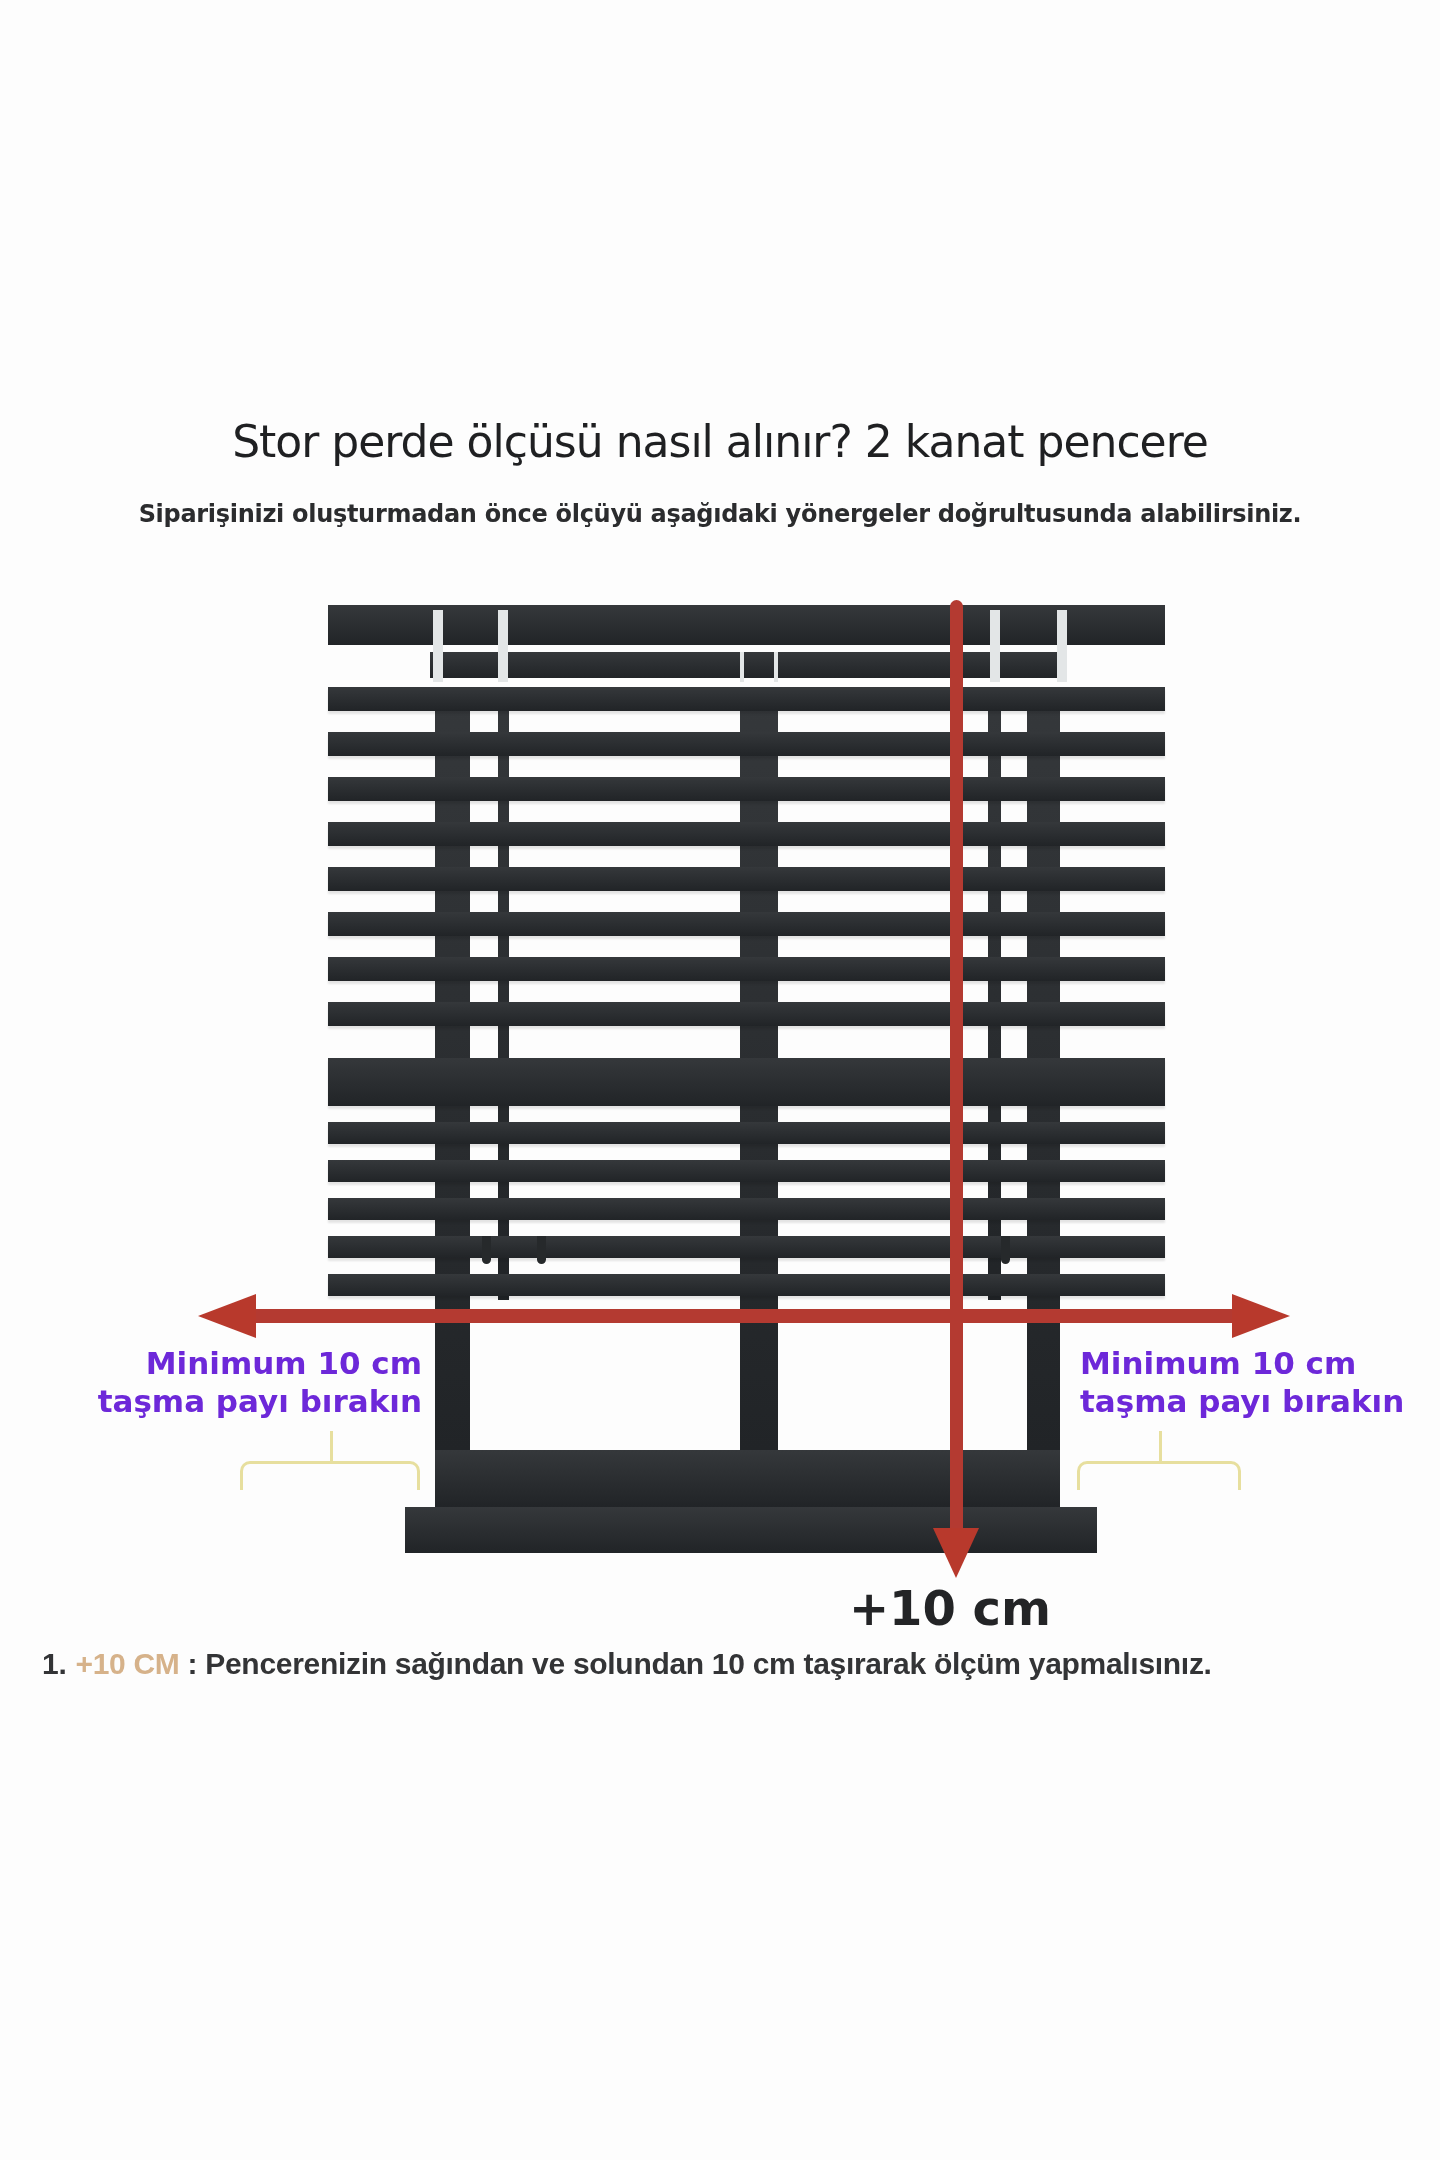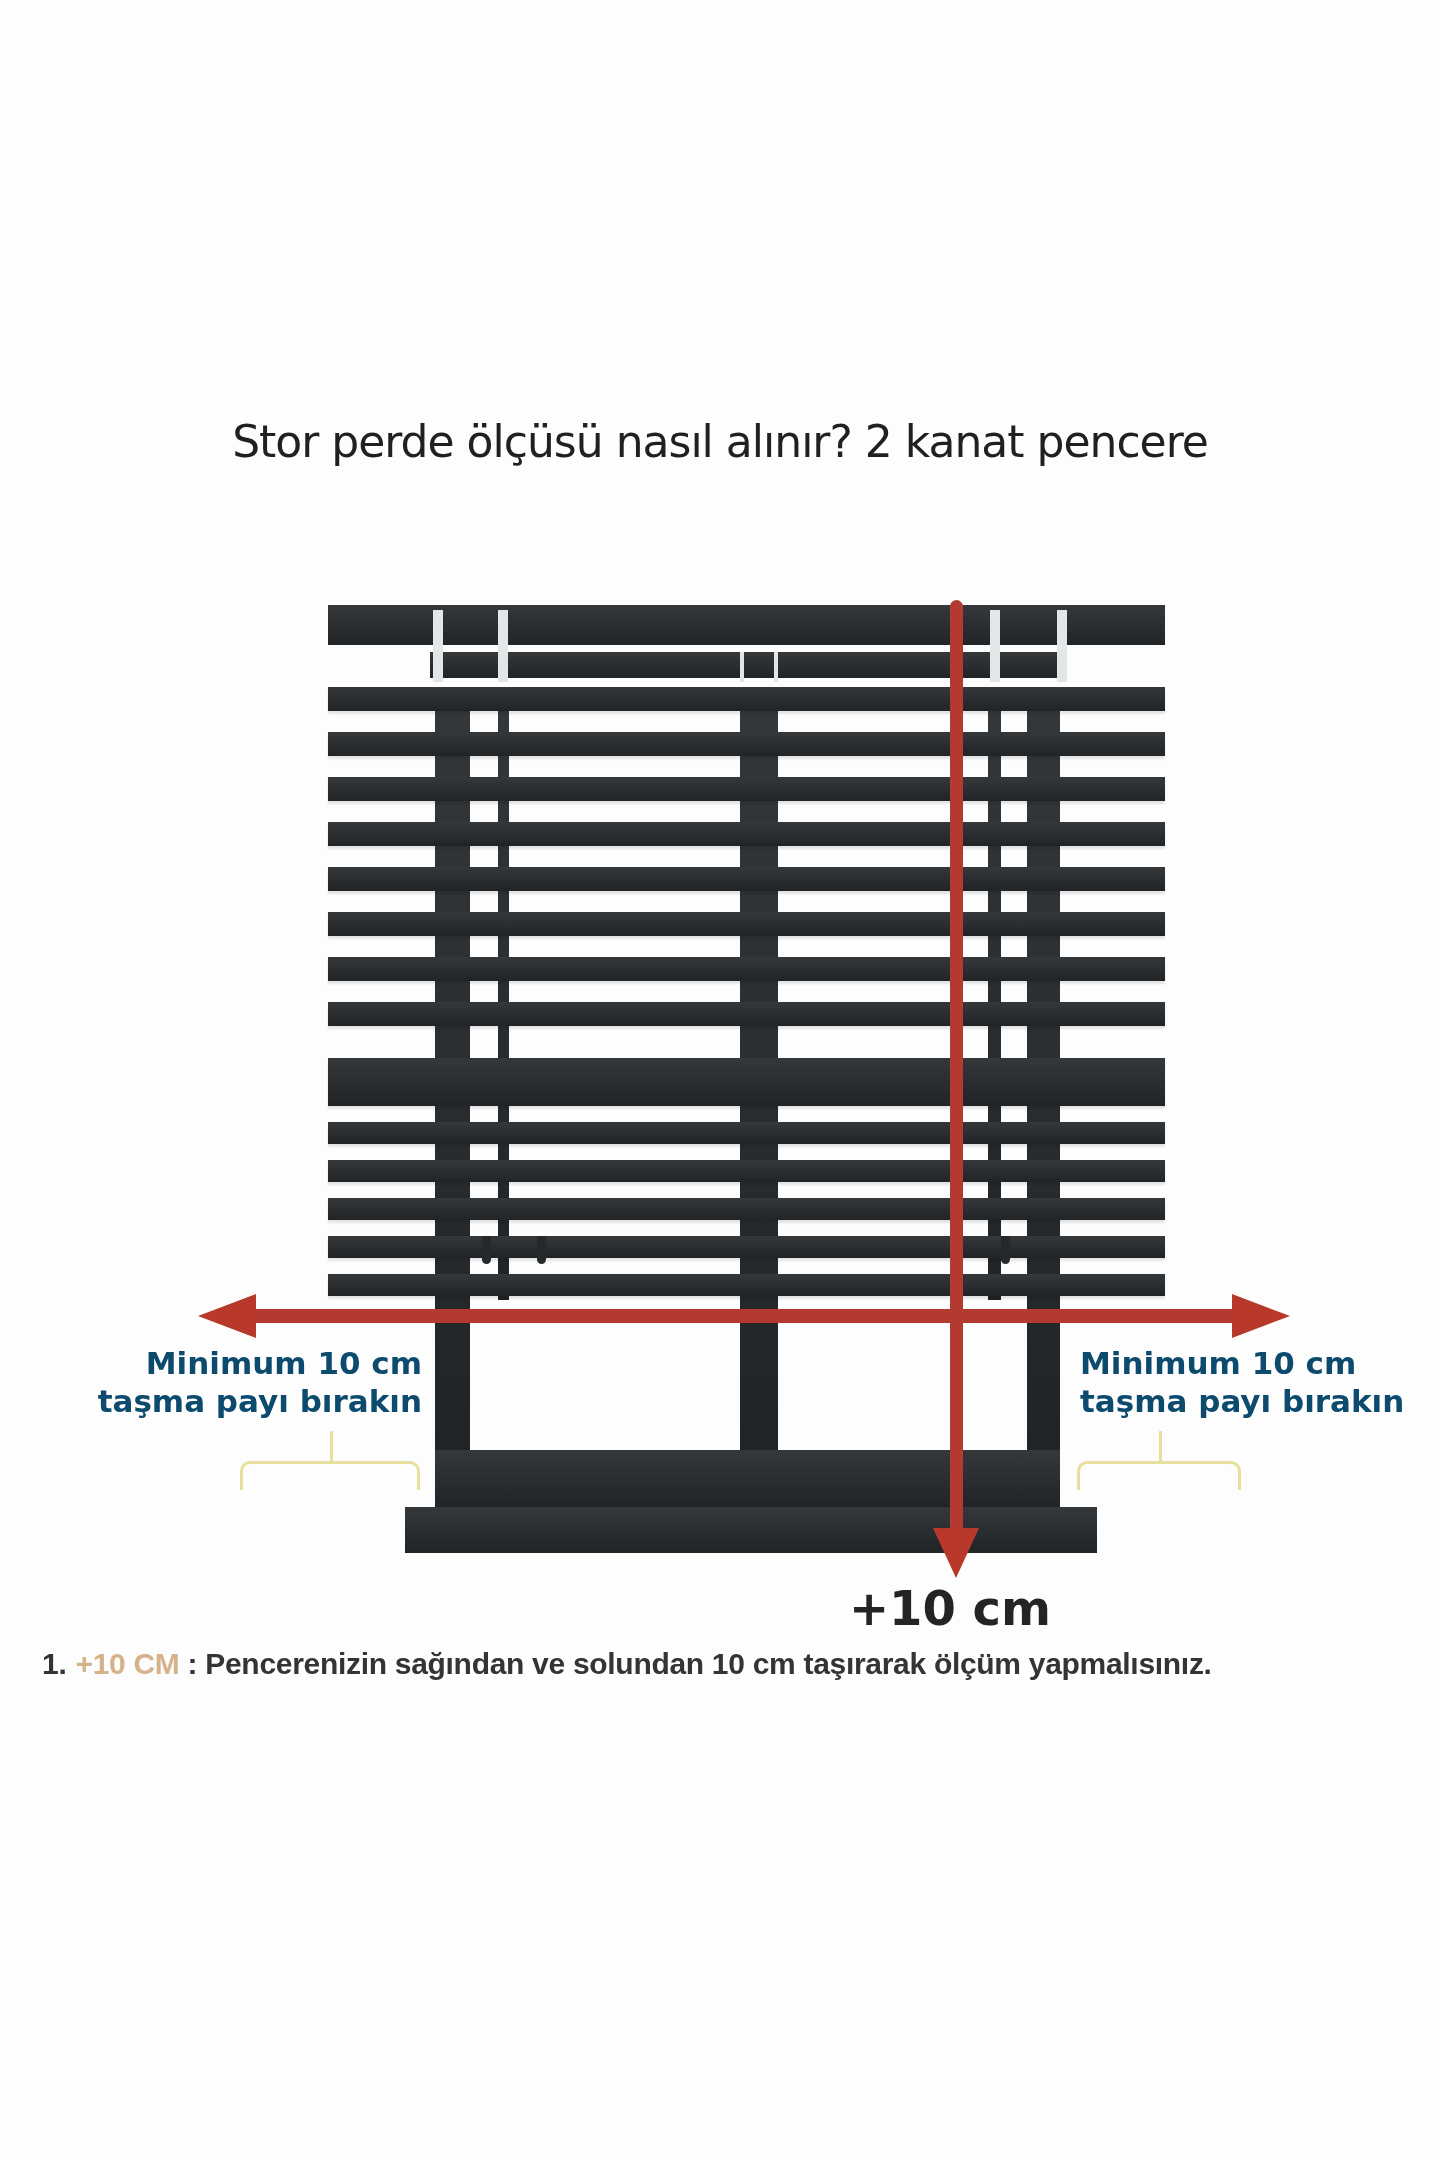--- a/index.html
+++ b/index.html
@@ -30,21 +30,21 @@
   .red{background:#b43a31;}
   .h-shaft{left:250px;top:1309px;width:988px;height:14px;z-index:6;}
   .h-head{width:0;height:0;border-top:22px solid transparent;border-bottom:22px solid transparent;z-index:6;}
   .h-head.left{left:198px;top:1294px;border-right:58px solid #b8392c;}
   .h-head.right{left:1232px;top:1294px;border-left:58px solid #b8392c;}
   .v-shaft{left:950px;top:600px;width:13px;height:935px;border-radius:7px 7px 0 0;z-index:6;}
   .v-head{left:933px;top:1528px;width:0;height:0;border-left:23px solid transparent;
           border-right:23px solid transparent;border-top:50px solid #b8392c;z-index:6;}
 
   
-  .measure-label{font-size:31px;font-weight:700;color:#0c4a6e;line-height:38px;z-index:7;}
+  .measure-label{font-size:31px;font-weight:700;color:#6d28d9;line-height:38px;z-index:7;}
   .label-left{left:62px;top:1344px;width:360px;text-align:right;}
   .label-right{left:1080px;top:1344px;width:380px;text-align:left;}
   .plus10{left:800px;top:1580px;width:300px;text-align:center;font-size:48px;font-weight:700;
           color:#232426;z-index:7;}
 
   
   .brace{border:3px solid #e7df9e;border-bottom:none;border-radius:10px 10px 0 0;height:26px;z-index:5;}
   .brace-left{left:240px;top:1461px;width:174px;}
   .brace-right{left:1077px;top:1461px;width:158px;}
   .brace .tick{position:absolute;left:50%;top:-33px;width:3px;height:33px;background:#e7df9e;}
@@ -54,20 +54,21 @@
                 font-size:30px;font-weight:700;color:#333436;line-height:44px;letter-spacing:-0.3px;z-index:7;}
   .instructions .num{margin-right:9px;}
   .hl-tan{color:#d6b28a;}
 </style>
 </head>
 <body>
 
 <div id="canvas">
 
   <div class="abs title">Stor perde ölçüsü nasıl alınır? 2 kanat pencere</div>
+  <div class="abs subtitle">Siparişinizi oluşturmadan önce ölçüyü aşağıdaki yönergeler doğrultusunda alabilirsiniz.</div>
 
   <div class="abs dark post" style="left:435px;top:687px;width:35px;height:763px;"></div>
   <div class="abs dark post" style="left:498px;top:687px;width:11px;height:613px;"></div>
   <div class="abs dark post" style="left:740px;top:687px;width:38px;height:763px;"></div>
   <div class="abs dark post" style="left:988px;top:687px;width:13px;height:613px;"></div>
   <div class="abs dark post" style="left:1027px;top:687px;width:33px;height:763px;"></div>
   <div class="abs dark bottomframe"></div>
   <div class="abs dark sill"></div>
 
   <div class="abs dark valance"></div>

